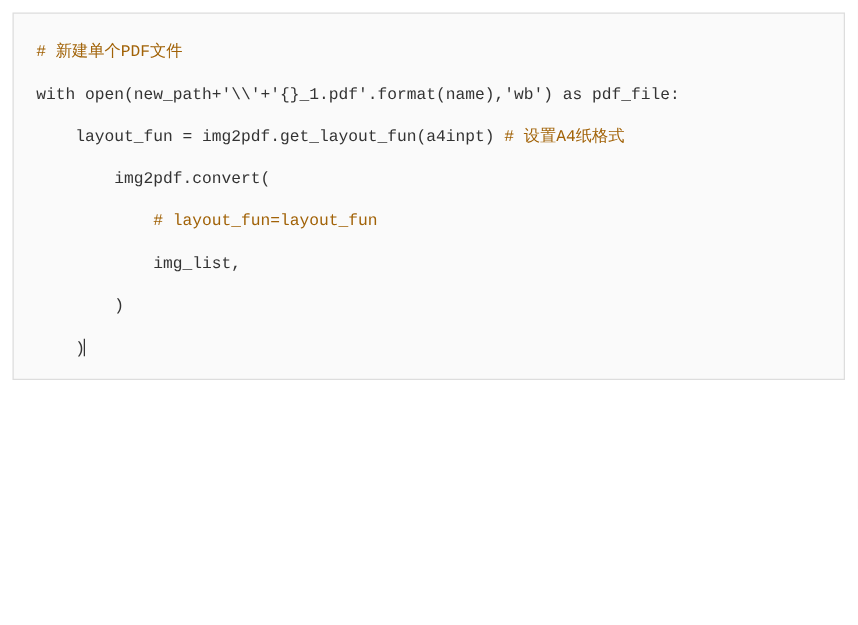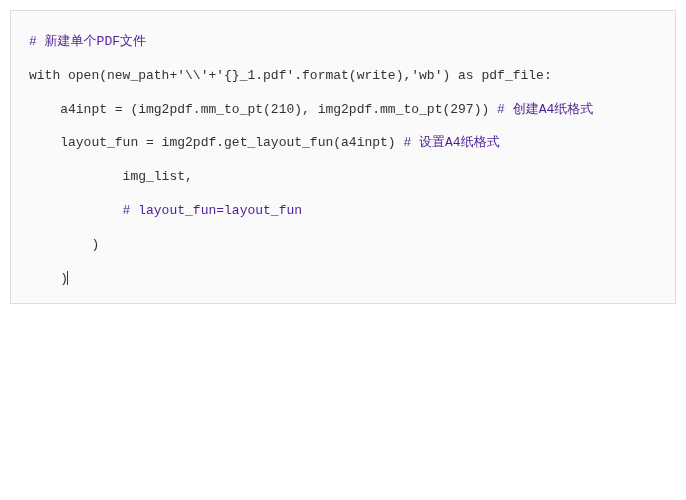--- a/index.html
+++ b/index.html
@@ -19,36 +19,36 @@
       background: #fafafa;
       padding: 14px 18px 8px 18px;
       width: 666px;
       overflow: hidden;
     }
     .line {
       white-space: pre;
       color: #333;
     }
     .comment {
-      color: #4c1d95;
+      color: #a16207;
     }
     .cursor {
       display: inline-block;
       width: 1px;
       height: 14px;
       background: #333;
       vertical-align: middle;
       margin-left: -1px;
     }
   </style>
 </head>
 <body>
 
 <div class="code-block">
   <div class="line"><span class="comment"># 新建单个PDF文件</span></div>
-  <div class="line"><span>with open(new_path+'\\'+'{}_1.pdf'.format(write),'wb') as pdf_file:</span></div>
-  <div class="line"><span>    a4inpt = (img2pdf.mm_to_pt(210), img2pdf.mm_to_pt(297)) </span><span class="comment"># 创建A4纸格式</span></div>
+  <div class="line"><span>with open(new_path+'\\'+'{}_1.pdf'.format(name),'wb') as pdf_file:</span></div>
   <div class="line"><span>    layout_fun = img2pdf.get_layout_fun(a4inpt) </span><span class="comment"># 设置A4纸格式</span></div>
+  <div class="line"><span>        img2pdf.convert(</span></div>
+  <div class="line"><span class="comment">            # layout_fun=layout_fun</span></div>
   <div class="line"><span>            img_list,</span></div>
-  <div class="line"><span class="comment">            # layout_fun=layout_fun</span></div>
   <div class="line"><span>        )</span></div>
   <div class="line"><span>    )</span><span class="cursor"></span></div>
 </div>
 
 </body></html>

